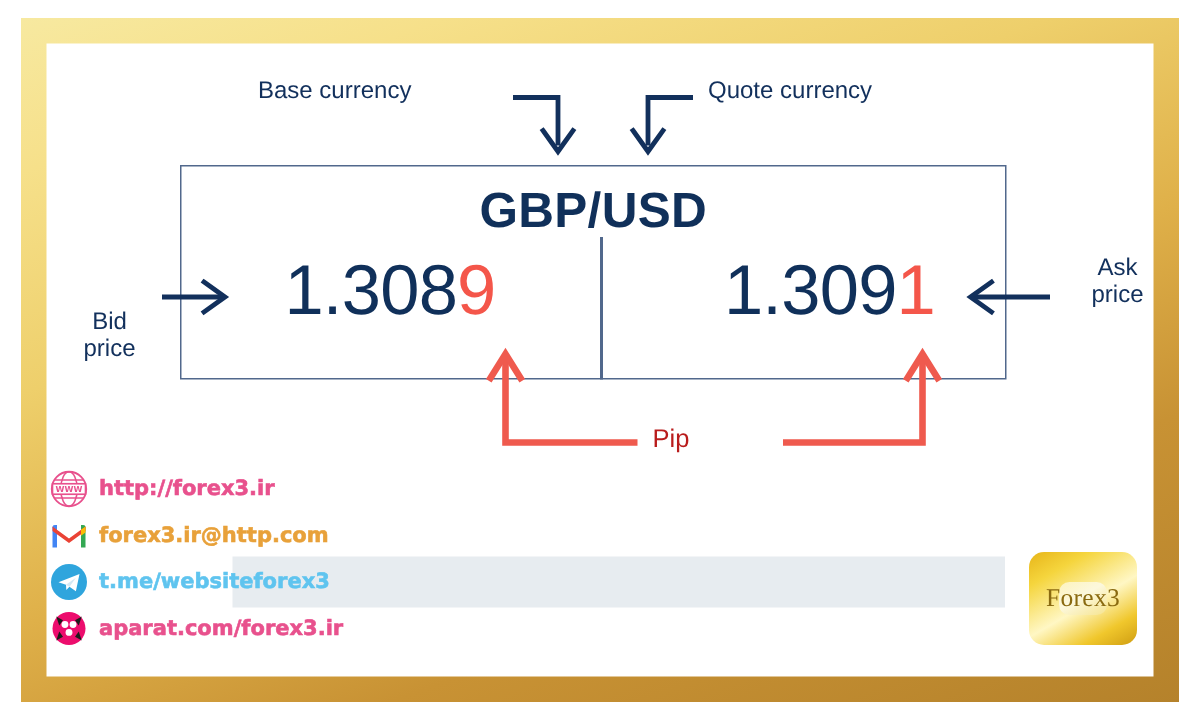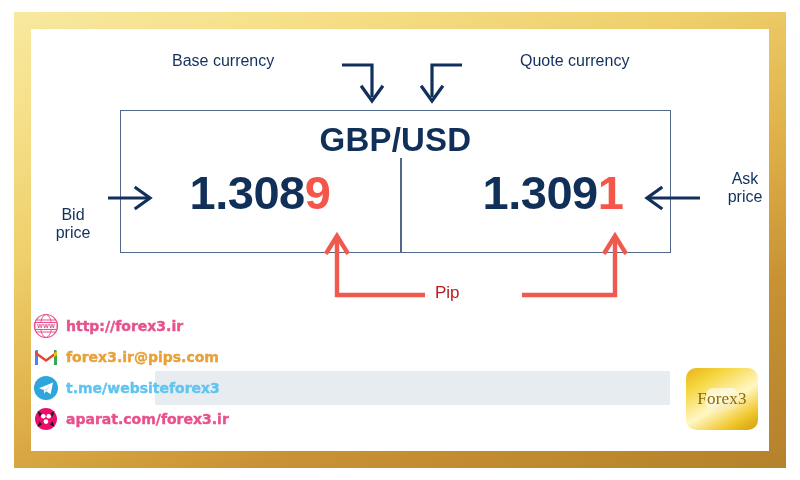--- a/index.html
+++ b/index.html
@@ -68,38 +68,38 @@
     text-align: center;
     font-size: 33px;
     font-weight: bold;
     color: #10305a;
     letter-spacing: 0.2px;
   }
   .price {
     position: absolute;
     top: 169px;
     font-size: 47px;
-    font-weight: bold;
+    font-weight: normal;
     color: #10305a;
     letter-spacing: -0.5px;
     line-height: 1;
   }
   .price .last-digit { color: #f4564a; }
   .price.bid  { left: 120px; width: 280px; text-align: center; }
   .price.ask  { left: 402px; width: 302px; text-align: center; }
 
   
   .lbl {
     position: absolute;
     color: #12305c;
     font-size: 16px;
     line-height: 1.12;
   }
   .lbl.base  { left: 172px; top: 52px; }
-  .lbl.quote { left: 472px; top: 52px; margin-left: 48px; }
+  .lbl.quote { left: 472px; top: 52px; }
   .lbl.bid   { left: 34px;  top: 170px; width: 78px; text-align: center; margin-top: 36px; }
   .lbl.ask   { left: 706px; top: 170px; width: 78px; text-align: center; }
 
   .pip-label {
     position: absolute;
     left: 435px;
     top: 283px;
     font-size: 17px;
     color: #b91c1c;
   }
@@ -275,21 +275,21 @@
       <span class="contact-icon">
         <svg viewBox="0 0 26 26" width="26" height="26">
           <path d="M2 6 h22 v15 h-22 z" fill="#ffffff"></path>
           <path d="M2 6 v15 h4 V11 l7 5 7 -5 v10 h4 V6 h-3 l-8 6 -8 -6 z" fill="#ffffff"></path>
           <path d="M2 7.5 a1.5 1.5 0 0 1 1.5 -1.5 h1.5 v15 h-3 z" fill="#4285f4"></path>
           <path d="M21 6 h1.5 a1.5 1.5 0 0 1 1.5 1.5 v13.5 h-3 z" fill="#34a853"></path>
           <path d="M2 7 l11 8 11 -8 v3 l-11 8 -11 -8 z" fill="#ea4335"></path>
           <path d="M21 9.2 l3 -2.2 v4 l-3 2.2 z" fill="#fbbc04"></path>
         </svg>
       </span>
-      <span class="contact-text c-mail">forex3.ir@pips.com</span>
+      <span class="contact-text c-mail">forex3.ir@http.com</span>
     </div>
 
     <div class="contact-row">
       <span class="contact-icon">
         <svg viewBox="0 0 26 26" width="26" height="26">
           <circle cx="13" cy="13" r="12" fill="#2fa5dd"></circle>
           <path d="M6 13.2 L20 7.6 L17.6 19.2 L13.3 16.2 L11.2 18.4 L11 14.9 Z" fill="#ffffff"></path>
           <path d="M11 14.9 L17.6 10.2 L13.3 16.2 Z" fill="#d3e8f4"></path>
         </svg>
       </span>

